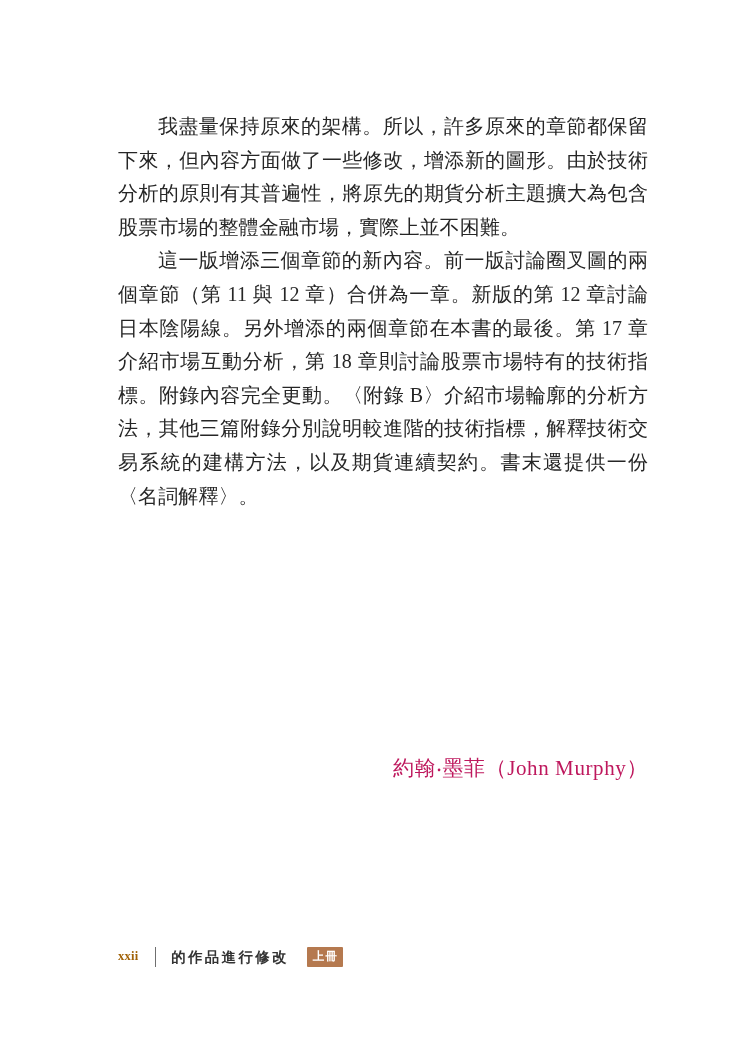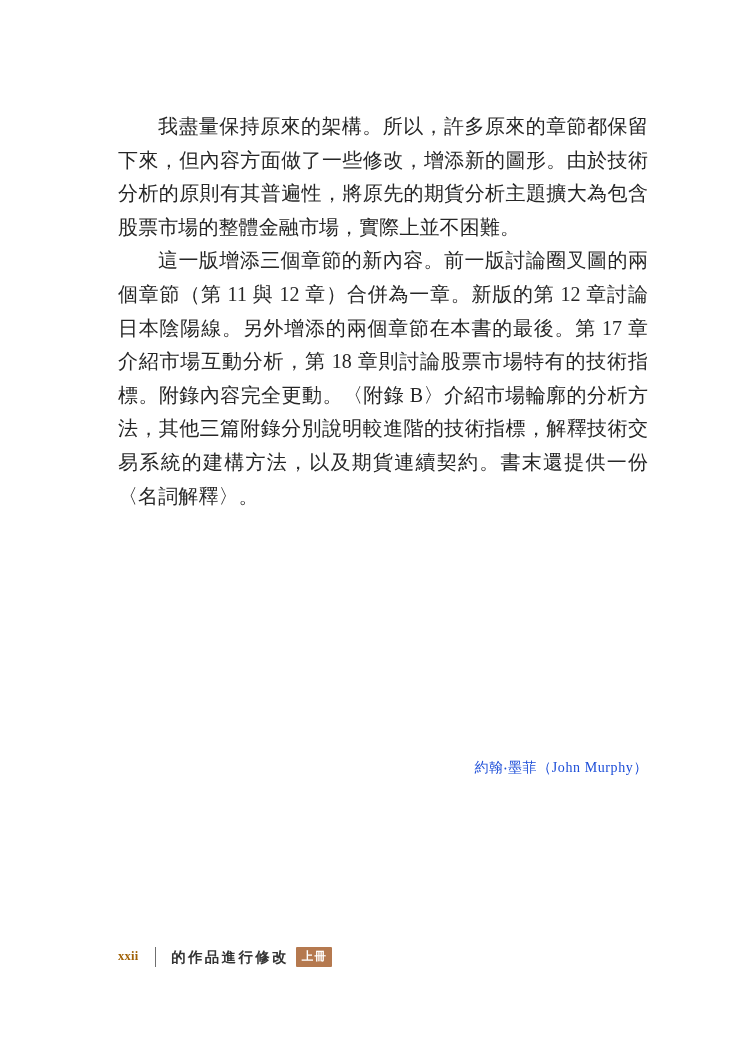--- a/index.html
+++ b/index.html
@@ -48,23 +48,23 @@
 
   .signature-block {
     position: absolute;
     left: 118px;
     top: 754px;
     width: 530px;
     text-align: right;
     padding-right: 6px;
   }
   .signature {
-    font-size: 14px;
+    font-size: 21px;
     line-height: 28px;
-    color: #1d4ed8;
+    color: #be185d;
     letter-spacing: 0.6px;
     white-space: nowrap;
   }
 
   .footer {
     position: absolute;
     left: 118px;
     top: 944px;
     display: flex;
     align-items: center;
@@ -87,21 +87,21 @@
   }
   .book-title {
     font-size: 14.4px;
     font-weight: 700;
     letter-spacing: 2.4px;
     color: #333333;
     line-height: 1;
     white-space: nowrap;
   }
   .volume-badge {
-    margin-left: 7px;
+    margin-left: 18px;
     background: #b5794f;
     color: #ffffff;
     font-size: 11.5px;
     font-weight: 700;
     letter-spacing: 1.2px;
     line-height: 1;
     padding: 4px 5px 5px 6px;
     border-radius: 1px;
     display: inline-block;
     white-space: nowrap;

